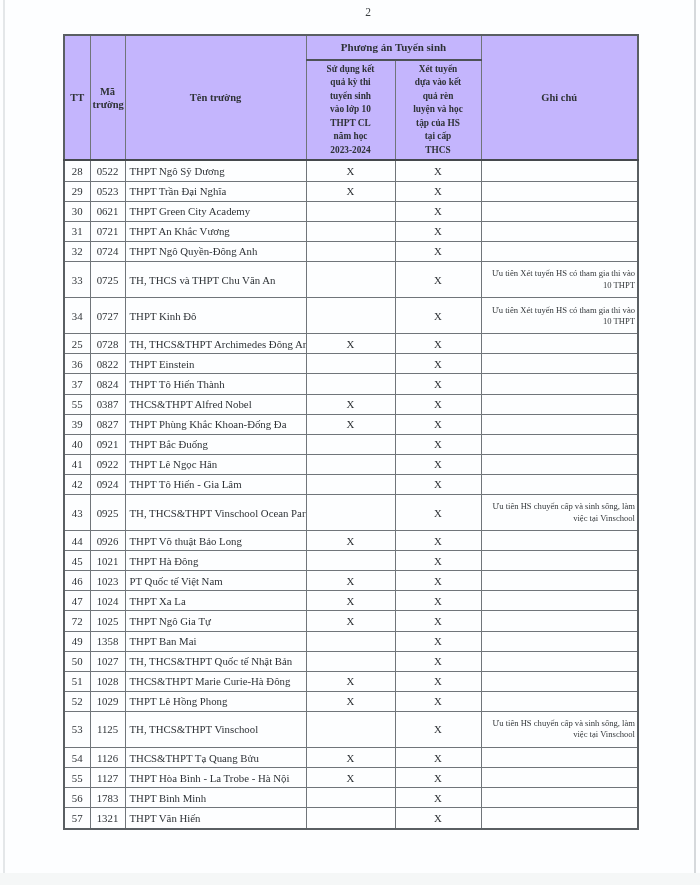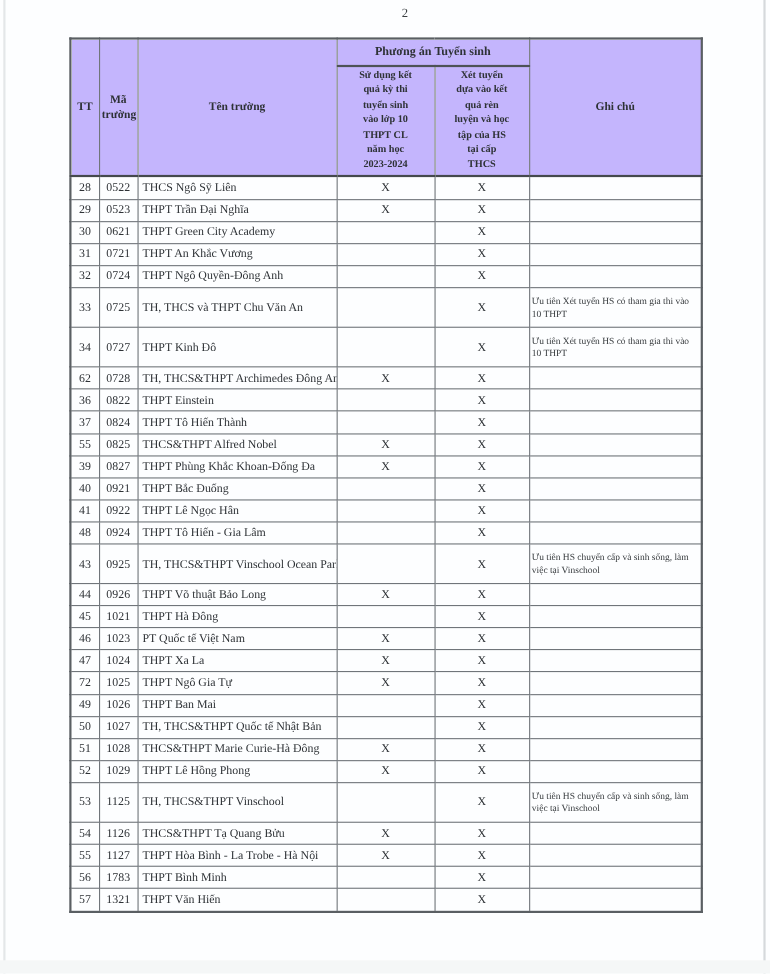--- a/index.html
+++ b/index.html
@@ -43,21 +43,21 @@
   thead tr.header-top  { height:25px; }
   thead tr.header-sub  { height:52px; }
   thead tr.header-sub th {
     font-weight:bold; font-size:9.3px; line-height:1.45; padding:2px 17px;
   }
   thead th[rowspan], thead tr.header-sub th { border-bottom:2px solid #45494d; }
 
   tbody td { font-size:10.8px; background:transparent; }
   td.c    { text-align:center; }
   td.name { text-align:left; padding:0 3px 0 4px; white-space:nowrap; }
-  td.note { font-size:8.6px; line-height:1.3; padding:0 2px; text-align:left; color:#34383b; }
+  td.note { font-size:8.6px; line-height:1.3; padding:0 2px; text-align:right; color:#34383b; }
 </style>
 </head>
 <body>
 
 <div class="edge-left"></div>
 <div class="edge-right"></div>
 <div class="edge-bottom"></div>
 
 <div class="page-num">2</div>
 
@@ -81,21 +81,21 @@
       </tr>
       <tr class="header-sub">
         <th>Sử dụng kết quả kỳ thi tuyển sinh vào lớp 10 THPT CL năm học 2023-2024</th>
         <th>Xét tuyển dựa vào kết quả rèn luyện và học tập của HS tại cấp THCS</th>
       </tr>
     </thead>
     <tbody id="table-body">
         <tr>
           <td class="c">28</td>
           <td class="c">0522</td>
-          <td class="name">THCS Ngô Sỹ Liên</td>
+          <td class="name">THPT Ngô Sỹ Dương</td>
           <td class="c">X</td>
           <td class="c">X</td>
           <td class="note"></td>
         </tr>
         <tr>
           <td class="c">29</td>
           <td class="c">0523</td>
           <td class="name">THPT Trần Đại Nghĩa</td>
           <td class="c">X</td>
           <td class="c">X</td>
@@ -135,21 +135,21 @@
         </tr>
         <tr>
           <td class="c">34</td>
           <td class="c">0727</td>
           <td class="name">THPT Kinh Đô</td>
           <td class="c"></td>
           <td class="c">X</td>
           <td class="note">Ưu tiên Xét tuyển HS có tham gia thi vào 10 THPT</td>
         </tr>
         <tr>
-          <td class="c">62</td>
+          <td class="c">25</td>
           <td class="c">0728</td>
           <td class="name">TH, THCS&amp;THPT Archimedes Đông Anh</td>
           <td class="c">X</td>
           <td class="c">X</td>
           <td class="note"></td>
         </tr>
         <tr>
           <td class="c">36</td>
           <td class="c">0822</td>
           <td class="name">THPT Einstein</td>
@@ -160,21 +160,21 @@
         <tr>
           <td class="c">37</td>
           <td class="c">0824</td>
           <td class="name">THPT Tô Hiến Thành</td>
           <td class="c"></td>
           <td class="c">X</td>
           <td class="note"></td>
         </tr>
         <tr>
           <td class="c">55</td>
-          <td class="c">0825</td>
+          <td class="c">0387</td>
           <td class="name">THCS&amp;THPT Alfred Nobel</td>
           <td class="c">X</td>
           <td class="c">X</td>
           <td class="note"></td>
         </tr>
         <tr>
           <td class="c">39</td>
           <td class="c">0827</td>
           <td class="name">THPT Phùng Khắc Khoan-Đống Đa</td>
           <td class="c">X</td>
@@ -191,21 +191,21 @@
         </tr>
         <tr>
           <td class="c">41</td>
           <td class="c">0922</td>
           <td class="name">THPT Lê Ngọc Hân</td>
           <td class="c"></td>
           <td class="c">X</td>
           <td class="note"></td>
         </tr>
         <tr>
-          <td class="c">48</td>
+          <td class="c">42</td>
           <td class="c">0924</td>
           <td class="name">THPT Tô Hiến - Gia Lâm</td>
           <td class="c"></td>
           <td class="c">X</td>
           <td class="note"></td>
         </tr>
         <tr>
           <td class="c">43</td>
           <td class="c">0925</td>
           <td class="name">TH, THCS&amp;THPT Vinschool Ocean Park</td>
@@ -248,21 +248,21 @@
         <tr>
           <td class="c">72</td>
           <td class="c">1025</td>
           <td class="name">THPT Ngô Gia Tự</td>
           <td class="c">X</td>
           <td class="c">X</td>
           <td class="note"></td>
         </tr>
         <tr>
           <td class="c">49</td>
-          <td class="c">1026</td>
+          <td class="c">1358</td>
           <td class="name">THPT Ban Mai</td>
           <td class="c"></td>
           <td class="c">X</td>
           <td class="note"></td>
         </tr>
         <tr>
           <td class="c">50</td>
           <td class="c">1027</td>
           <td class="name">TH, THCS&amp;THPT Quốc tế Nhật Bản</td>
           <td class="c"></td>

